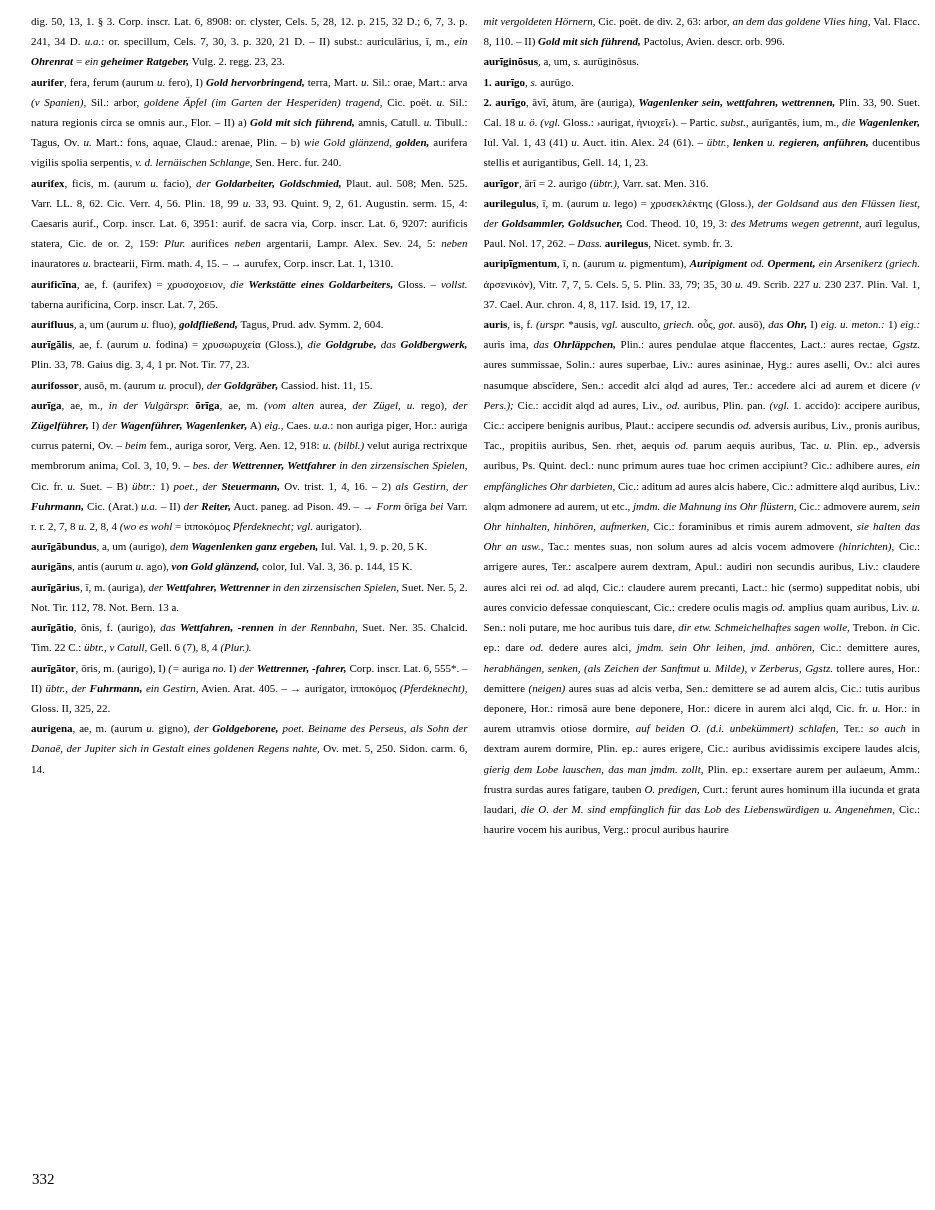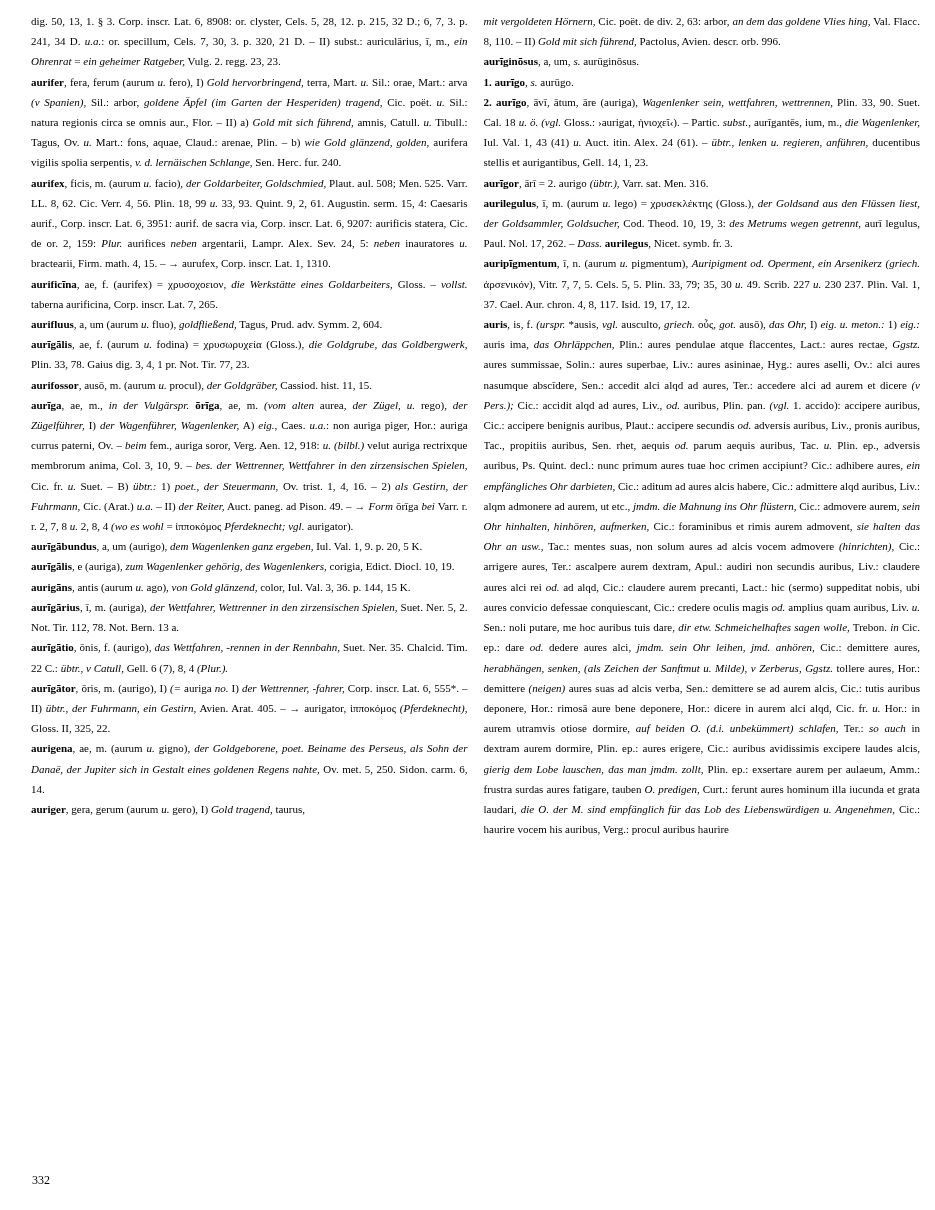--- a/index.html
+++ b/index.html
@@ -26,51 +26,49 @@
     margin: 0;
     padding: 0;
     text-align: justify;
     font-size: 11px;
     line-height: 20.2px;
     letter-spacing: 0px;
   }
   .r { }
   .b { font-weight: 700; }
   .i { font-style: italic; }
-  .bi { font-weight: 400; font-style: italic; }
+  .bi { font-weight: 700; font-style: italic; }
   .pageno {
     position: absolute;
     left: 32px;
     bottom: 22px;
-    font-size: 12px;
+    font-size: 15px;
     color: #000000;
   }
 </style>
 </head>
 <body>
 
 <div class="page">
   <div class="columns">
     <div class="col">
         <p class="entry"><span class="r">dig. 50, 13, 1. § 3. Corp. inscr. Lat. 6, 8908: or. clyster, Cels. 5, 28, 12. p. 215, 32 D.; 6, 7, 3. p. 241, 34 D. </span><span class="i">u.a.</span><span class="r">: or. specillum, Cels. 7, 30, 3. p. 320, 21 D. – II) subst.: auriculārius, ī, m., </span><span class="i">ein </span><span class="bi">Ohrenrat</span><span class="r"> = </span><span class="i">ein </span><span class="bi">geheimer Ratgeber,</span><span class="r"> Vulg. 2. regg. 23, 23.</span></p>
         <p class="entry"><span class="b">aurifer</span><span class="r">, fera, ferum (aurum </span><span class="i">u.</span><span class="r"> fero), I) </span><span class="bi">Gold hervorbringend,</span><span class="r"> terra, Mart. </span><span class="i">u.</span><span class="r"> Sil.: orae, Mart.: arva </span><span class="i">(v Spanien),</span><span class="r"> Sil.: arbor, </span><span class="i">goldene Äpfel (im Garten der Hesperiden) tragend,</span><span class="r"> Cic. poët. </span><span class="i">u.</span><span class="r"> Sil.: natura regionis circa se omnis aur., Flor. – II) a) </span><span class="bi">Gold mit sich führend,</span><span class="r"> amnis, Catull. </span><span class="i">u.</span><span class="r"> Tibull.: Tagus, Ov. </span><span class="i">u.</span><span class="r"> Mart.: fons, aquae, Claud.: arenae, Plin. – b) </span><span class="i">wie Gold glänzend, </span><span class="bi">golden,</span><span class="r"> aurifera vigilis spolia serpentis, </span><span class="i">v. d. lernäischen Schlange,</span><span class="r"> Sen. Herc. fur. 240.</span></p>
         <p class="entry"><span class="b">aurifex</span><span class="r">, ficis, m. (aurum </span><span class="i">u.</span><span class="r"> facio), </span><span class="i">der </span><span class="bi">Goldarbeiter, Goldschmied,</span><span class="r"> Plaut. aul. 508; Men. 525. Varr. LL. 8, 62. Cic. Verr. 4, 56. Plin. 18, 99 </span><span class="i">u.</span><span class="r"> 33, 93. Quint. 9, 2, 61. Augustin. serm. 15, 4: Caesaris aurif., Corp. inscr. Lat. 6, 3951: aurif. de sacra via, Corp. inscr. Lat. 6, 9207: aurificis statera, Cic. de or. 2, 159: </span><span class="i">Plur.</span><span class="r"> aurifices </span><span class="i">neben</span><span class="r"> argentarii, Lampr. Alex. Sev. 24, 5: </span><span class="i">neben</span><span class="r"> inauratores </span><span class="i">u.</span><span class="r"> bractearii, Firm. math. 4, 15. – → aurufex, Corp. inscr. Lat. 1, 1310.</span></p>
         <p class="entry"><span class="b">aurificīna</span><span class="r">, ae, f. (aurifex) = χρυσοχοειον, </span><span class="i">die </span><span class="bi">Werkstätte eines Goldarbeiters,</span><span class="r"> Gloss. – </span><span class="i">vollst.</span><span class="r"> taberna aurificina, Corp. inscr. Lat. 7, 265.</span></p>
         <p class="entry"><span class="b">aurifluus</span><span class="r">, a, um (aurum </span><span class="i">u.</span><span class="r"> fluo), </span><span class="bi">goldfließend,</span><span class="r"> Tagus, Prud. adv. Symm. 2, 604.</span></p>
         <p class="entry"><span class="b">aurīgālis</span><span class="r">, ae, f. (aurum </span><span class="i">u.</span><span class="r"> fodina) = χρυσωρυχεία (Gloss.), </span><span class="i">die </span><span class="bi">Goldgrube,</span><span class="i"> das </span><span class="bi">Goldbergwerk,</span><span class="r"> Plin. 33, 78. Gaius dig. 3, 4, 1 pr. Not. Tir. 77, 23.</span></p>
         <p class="entry"><span class="b">aurifossor</span><span class="r">, ausō, m. (aurum </span><span class="i">u.</span><span class="r"> procul), </span><span class="i">der </span><span class="bi">Goldgräber,</span><span class="r"> Cassiod. hist. 11, 15.</span></p>
         <p class="entry"><span class="b">aurīga</span><span class="r">, ae, m., </span><span class="i">in der Vulgärspr.</span><span class="r"> </span><span class="b">ōrīga</span><span class="r">, ae, m. </span><span class="i">(vom alten </span><span class="r">aurea, </span><span class="i">der Zügel, u.</span><span class="r"> rego), </span><span class="i">der </span><span class="bi">Zügelführer,</span><span class="r"> I) </span><span class="i">der </span><span class="bi">Wagenführer, Wagenlenker,</span><span class="r"> A) </span><span class="i">eig.</span><span class="r">, Caes. </span><span class="i">u.a.</span><span class="r">: non auriga piger, Hor.: auriga currus paterni, Ov. – </span><span class="i">beim</span><span class="r"> fem., auriga soror, Verg. Aen. 12, 918: </span><span class="i">u. (bilbl.)</span><span class="r"> velut auriga rectrixque membrorum anima, Col. 3, 10, 9. – </span><span class="i">bes. der </span><span class="bi">Wettrenner, Wettfahrer</span><span class="i"> in den zirzensischen Spielen,</span><span class="r"> Cic. fr. </span><span class="i">u.</span><span class="r"> Suet. – B) </span><span class="i">übtr.:</span><span class="r"> 1) </span><span class="i">poet., der </span><span class="bi">Steuermann,</span><span class="r"> Ov. trist. 1, 4, 16. – 2) </span><span class="i">als Gestirn, der </span><span class="bi">Fuhrmann,</span><span class="r"> Cic. (Arat.) </span><span class="i">u.a.</span><span class="r"> – II) </span><span class="i">der </span><span class="bi">Reiter,</span><span class="r"> Auct. paneg. ad Pison. 49. – → </span><span class="i">Form</span><span class="r"> ōrīga </span><span class="i">bei</span><span class="r"> Varr. r. r. 2, 7, 8 </span><span class="i">u.</span><span class="r"> 2, 8, 4 </span><span class="i">(wo es wohl</span><span class="r"> = ἱπποκόμος </span><span class="i">Pferdeknecht; vgl.</span><span class="r"> aurigator).</span></p>
         <p class="entry"><span class="b">aurīgābundus</span><span class="r">, a, um (aurigo), </span><span class="i">dem </span><span class="bi">Wagenlenken ganz ergeben,</span><span class="r"> Iul. Val. 1, 9. p. 20, 5 K.</span></p>
-        <p class="entry"><span class="b">aurīgālis</span><span class="r">, e (auriga), </span><span class="bi">zum Wagenlenker gehörig, des Wagenlenkers,</span><span class="r"> corigia, Edict. Diocl. 10, 19.</span></p>
         <p class="entry"><span class="b">aurigāns</span><span class="r">, antis (aurum </span><span class="i">u.</span><span class="r"> ago), </span><span class="bi">von Gold glänzend,</span><span class="r"> color, Iul. Val. 3, 36. p. 144, 15 K.</span></p>
         <p class="entry"><span class="b">aurīgārius</span><span class="r">, ī, m. (auriga), </span><span class="i">der </span><span class="bi">Wettfahrer, Wettrenner</span><span class="i"> in den zirzensischen Spielen,</span><span class="r"> Suet. Ner. 5, 2. Not. Tir. 112, 78. Not. Bern. 13 a.</span></p>
         <p class="entry"><span class="b">aurīgātio</span><span class="r">, ōnis, f. (aurigo), </span><span class="i">das </span><span class="bi">Wettfahren, -rennen</span><span class="i"> in der Rennbahn,</span><span class="r"> Suet. Ner. 35. Chalcid. Tim. 22 C.: </span><span class="i">übtr., v Catull,</span><span class="r"> Gell. 6 (7), 8, 4 </span><span class="i">(Plur.).</span></p>
         <p class="entry"><span class="b">aurīgātor</span><span class="r">, ōris, m. (aurigo), I) </span><span class="i">(= </span><span class="r">auriga </span><span class="i">no.</span><span class="r"> I) </span><span class="i">der </span><span class="bi">Wettrenner, -fahrer,</span><span class="r"> Corp. inscr. Lat. 6, 555*. – II) </span><span class="i">übtr., der </span><span class="bi">Fuhrmann,</span><span class="i"> ein Gestirn,</span><span class="r"> Avien. Arat. 405. – → aurigator, ἱπποκόμος </span><span class="i">(Pferdeknecht),</span><span class="r"> Gloss. II, 325, 22.</span></p>
         <p class="entry"><span class="b">aurigena</span><span class="r">, ae, m. (aurum </span><span class="i">u.</span><span class="r"> gigno), </span><span class="i">der </span><span class="bi">Goldgeborene,</span><span class="i"> poet. Beiname des Perseus, als Sohn der Danaë, der Jupiter sich in Gestalt eines goldenen Regens nahte,</span><span class="r"> Ov. met. 5, 250. Sidon. carm. 6, 14.</span></p>
-        <p class="entry"><span class="b">auriger</span><span class="r">, gera, gerum (aurum </span><span class="i">u.</span><span class="r"> gero), I) </span><span class="bi">Gold tragend,</span><span class="r"> taurus,</span></p>
       </div>
     <div class="col">
         <p class="entry"><span class="i">mit vergoldeten Hörnern,</span><span class="r"> Cic. poët. de div. 2, 63: arbor, </span><span class="i">an dem das goldene Vlies hing,</span><span class="r"> Val. Flacc. 8, 110. – II) </span><span class="bi">Gold mit sich führend,</span><span class="r"> Pactolus, Avien. descr. orb. 996.</span></p>
         <p class="entry"><span class="b">aurīginōsus</span><span class="r">, a, um, </span><span class="i">s.</span><span class="r"> aurūginōsus.</span></p>
         <p class="entry"><span class="b">1. aurīgo</span><span class="r">, </span><span class="i">s.</span><span class="r"> aurūgo.</span></p>
         <p class="entry"><span class="b">2. aurīgo</span><span class="r">, āvī, ātum, āre (auriga), </span><span class="bi">Wagenlenker sein, wettfahren, wettrennen,</span><span class="r"> Plin. 33, 90. Suet. Cal. 18 </span><span class="i">u. ö. (vgl.</span><span class="r"> Gloss.: ›aurigat, ἡνιοχεῖ‹). – Partic. </span><span class="i">subst.</span><span class="r">, aurīgantēs, ium, m., </span><span class="i">die </span><span class="bi">Wagenlenker,</span><span class="r"> Iul. Val. 1, 43 (41) </span><span class="i">u.</span><span class="r"> Auct. itin. Alex. 24 (61). – </span><span class="i">übtr., </span><span class="bi">lenken </span><span class="i">u. </span><span class="bi">regieren, anführen,</span><span class="r"> ducentibus stellis et aurigantibus, Gell. 14, 1, 23.</span></p>
         <p class="entry"><span class="b">aurīgor</span><span class="r">, ārī = 2. aurigo </span><span class="i">(übtr.),</span><span class="r"> Varr. sat. Men. 316.</span></p>
         <p class="entry"><span class="b">aurilegulus</span><span class="r">, ī, m. (aurum </span><span class="i">u.</span><span class="r"> lego) = χρυσεκλέκτης (Gloss.), </span><span class="i">der Goldsand aus den Flüssen liest, der </span><span class="bi">Goldsammler, Goldsucher,</span><span class="r"> Cod. Theod. 10, 19, 3: </span><span class="i">des Metrums wegen getrennt,</span><span class="r"> aurī legulus, Paul. Nol. 17, 262. – </span><span class="i">Dass.</span><span class="r"> </span><span class="b">aurilegus</span><span class="r">, Nicet. symb. fr. 3.</span></p>
         <p class="entry"><span class="b">auripīgmentum</span><span class="r">, ī, n. (aurum </span><span class="i">u.</span><span class="r"> pigmentum), </span><span class="bi">Auripigment</span><span class="i"> od. </span><span class="bi">Operment,</span><span class="i"> ein Arsenikerz (griech.</span><span class="r"> ἀρσενικόν), Vitr. 7, 7, 5. Cels. 5, 5. Plin. 33, 79; 35, 30 </span><span class="i">u.</span><span class="r"> 49. Scrib. 227 </span><span class="i">u.</span><span class="r"> 230 237. Plin. Val. 1, 37. Cael. Aur. chron. 4, 8, 117. Isid. 19, 17, 12.</span></p>
         <p class="entry"><span class="b">auris</span><span class="r">, is, f. </span><span class="i">(urspr.</span><span class="r"> *ausis, </span><span class="i">vgl.</span><span class="r"> ausculto, </span><span class="i">griech.</span><span class="r"> οὖς, </span><span class="i">got.</span><span class="r"> ausō), </span><span class="i">das </span><span class="bi">Ohr,</span><span class="r"> I) </span><span class="i">eig. u. meton.:</span><span class="r"> 1) </span><span class="i">eig.:</span><span class="r"> auris ima, </span><span class="i">das </span><span class="bi">Ohrläppchen,</span><span class="r"> Plin.: aures pendulae atque flaccentes, Lact.: aures rectae, </span><span class="i">Ggstz.</span><span class="r"> aures summissae, Solin.: aures superbae, Liv.: aures asininae, Hyg.: aures aselli, Ov.: alci aures nasumque abscīdere, Sen.: accedit alci alqd ad aures, Ter.: accedere alci ad aurem et dicere </span><span class="i">(v Pers.);</span><span class="r"> Cic.: accidit alqd ad aures, Liv., </span><span class="i">od.</span><span class="r"> auribus, Plin. pan. </span><span class="i">(vgl.</span><span class="r"> 1. accido): accipere auribus, Cic.: accipere benignis auribus, Plaut.: accipere secundis </span><span class="i">od.</span><span class="r"> adversis auribus, Liv., pronis auribus, Tac., propitiis auribus, Sen. rhet, aequis </span><span class="i">od.</span><span class="r"> parum aequis auribus, Tac. </span><span class="i">u.</span><span class="r"> Plin. ep., adversis auribus, Ps. Quint. decl.: nunc primum aures tuae hoc crimen accipiunt? Cic.: adhibere aures, </span><span class="i">ein empfängliches Ohr darbieten,</span><span class="r"> Cic.: aditum ad aures alcis habere, Cic.: admittere alqd auribus, Liv.: alqm admonere ad aurem, ut etc., </span><span class="i">jmdm. die Mahnung ins Ohr flüstern,</span><span class="r"> Cic.: admovere aurem, </span><span class="i">sein Ohr hinhalten, hinhören, aufmerken,</span><span class="r"> Cic.: foraminibus et rimis aurem admovent, </span><span class="i">sie halten das Ohr an usw.,</span><span class="r"> Tac.: mentes suas, non solum aures ad alcis vocem admovere </span><span class="i">(hinrichten),</span><span class="r"> Cic.: arrigere aures, Ter.: ascalpere aurem dextram, Apul.: audiri non secundis auribus, Liv.: claudere aures alci rei </span><span class="i">od.</span><span class="r"> ad alqd, Cic.: claudere aurem precanti, Lact.: hic (sermo) suppeditat nobis, ubi aures convicio defessae conquiescant, Cic.: credere oculis magis </span><span class="i">od.</span><span class="r"> amplius quam auribus, Liv. </span><span class="i">u.</span><span class="r"> Sen.: noli putare, me hoc auribus tuis dare, </span><span class="i">dir etw. Schmeichelhaftes sagen wolle,</span><span class="r"> Trebon. </span><span class="i">in</span><span class="r"> Cic. ep.: dare </span><span class="i">od.</span><span class="r"> dedere aures alci, </span><span class="i">jmdm. sein Ohr leihen, jmd. anhören,</span><span class="r"> Cic.: demittere aures, </span><span class="i">herabhängen, senken, (als Zeichen der Sanftmut u. Milde), v Zerberus, Ggstz.</span><span class="r"> tollere aures, Hor.: demittere </span><span class="i">(neigen)</span><span class="r"> aures suas ad alcis verba, Sen.: demittere se ad aurem alcis, Cic.: tutis auribus deponere, Hor.: rimosā aure bene deponere, Hor.: dicere in aurem alci alqd, Cic. fr. </span><span class="i">u.</span><span class="r"> Hor.: in aurem utramvis otiose dormire, </span><span class="i">auf beiden O. (d.i. unbekümmert) schlafen,</span><span class="r"> Ter.: </span><span class="i">so auch</span><span class="r"> in dextram aurem dormire, Plin. ep.: aures erigere, Cic.: auribus avidissimis excipere laudes alcis, </span><span class="i">gierig dem Lobe lauschen, das man jmdm. zollt,</span><span class="r"> Plin. ep.: exsertare aurem per aulaeum, Amm.: frustra surdas aures fatigare, tauben </span><span class="i">O. predigen,</span><span class="r"> Curt.: ferunt aures hominum illa iucunda et grata laudari, </span><span class="i">die O. der M. sind empfänglich für das Lob des Liebenswürdigen u. Angenehmen,</span><span class="r"> Cic.: haurire vocem his auribus, Verg.: procul auribus haurire</span></p>

